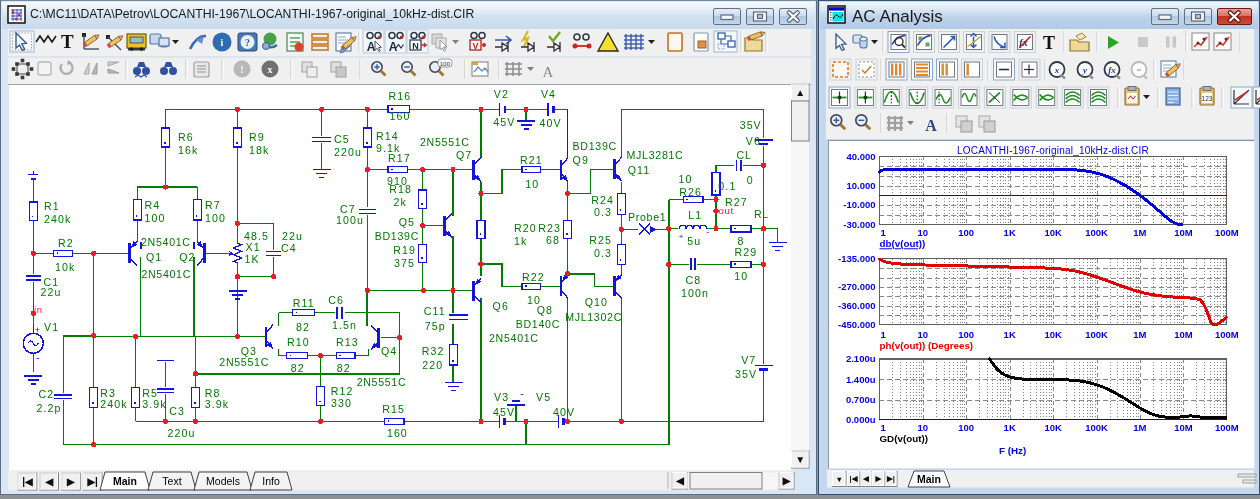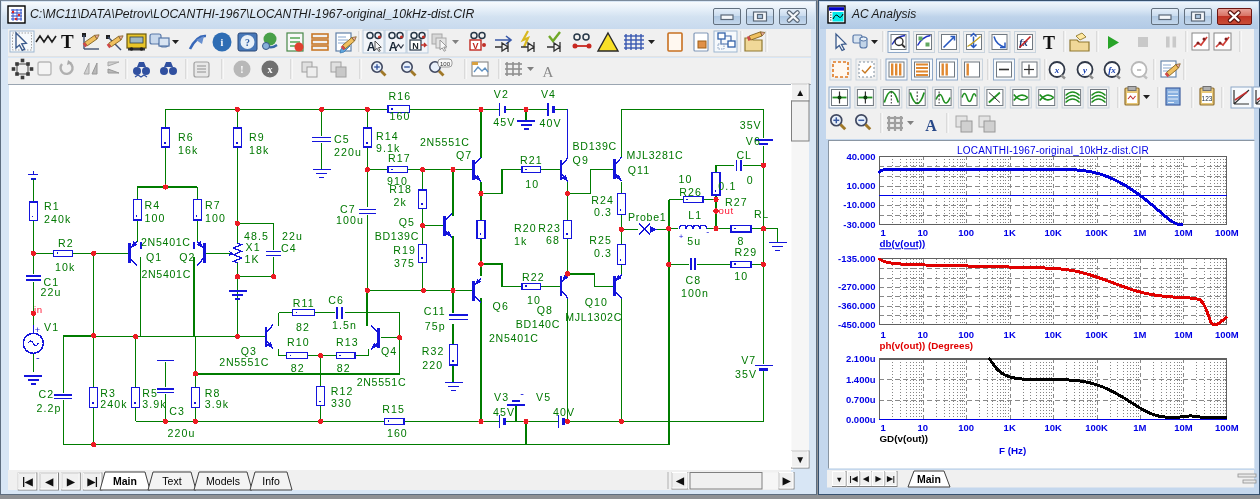--- a/index.html
+++ b/index.html
@@ -2,21 +2,21 @@
 <html><head><meta charset="utf-8"><style>
 * { margin:0; padding:0; box-sizing:border-box; }
 body { width:1260px; height:499px; font-family:"Liberation Sans",sans-serif; overflow:hidden; background:#8F9194; position:relative; }
 .win { position:absolute; top:0; height:495px; }
 #winL { left:0; width:817px; background:#D8E6F5; border:1px solid #5E6E80; border-top-color:#7A8A9C; }
 #winR { left:818px; width:442px; background:#C4D7ED; border:1px solid #36516F; }
 .titleL { position:absolute; left:1px; right:1px; top:1px; height:27px;
   background:linear-gradient(180deg,#F7FAFD 0%,#E4EEF8 30%,#D3E2F1 55%,#C8DAEE 100%); }
 .titleR { position:absolute; left:1px; right:1px; top:1px; height:27px;
   background:linear-gradient(180deg,#F0F6FB 0%,#D8E6F4 30%,#BED3EA 55%,#B2CAE6 100%); }
-.ttext { position:absolute; top:7px; font-size:12.2px; color:#1A1A1A; white-space:nowrap;font-style:italic; }
+.ttext { position:absolute; top:7px; font-size:12.2px; color:#1A1A1A; white-space:nowrap; }
 .tbar { position:absolute; background:#F0F0F0; }
 .canvasL { position:absolute; left:8px; top:84px; width:783.5px; height:385px; background:#FFFFFF; }
 .canvasR { position:absolute; left:827px; top:139px; width:427px; height:329px; background:#FFFFFF; }
 svg { position:absolute; overflow:visible; }
 .btn { position:absolute; width:28px; height:17px; border-radius:2px; border:1px solid #62707F; }
 .btnface { background:linear-gradient(180deg,#E3EDF8 0%,#CADCEF 45%,#AFC8E2 50%,#C4D7EC 100%); }
 .btnred { background:linear-gradient(180deg,#E8A198 0%,#D97365 45%,#C03325 50%,#C94D36 100%); border-color:#6B1612; }
 </style></head>
 <body>
 <div id="winL" class="win">
@@ -549,21 +549,21 @@
       <rect x="885.0" y="471.5" width="11" height="14" fill="none" stroke="#FFFFFF" stroke-width="1"></rect>
       <text x="891.0" y="481.25" font-size="7.5" font-weight="bold" fill="#101010" text-anchor="middle">▶|</text>
     </g>
 <path d="M 908 487 L 914 471 L 944 471 L 950 487 Z" fill="#FFF" stroke="#404040"></path>
 <text x="929" y="483" font-size="10.5" font-weight="bold" fill="#000" text-anchor="middle">Main</text>
 <rect x="1238" y="474" width="18" height="3" fill="#E8E8E8" stroke="#909090" stroke-width="0.8"></rect>
 <rect x="1243" y="480" width="13" height="3" fill="#E8E8E8" stroke="#909090" stroke-width="0.8"></rect>
 </svg>
 
 <div class="ttext" style="left:30px">C:\MC11\DATA\Petrov\LOCANTHI-1967\LOCANTHI-1967-original_10kHz-dist.CIR</div>
-<div class="ttext" style="left:852px;font-size:12px">AC Analysis</div>
+<div class="ttext" style="left:852px;font-size:17px">AC Analysis</div>
 
 <div class="btn btnface" style="left:713px;top:8px"></div>
 <div class="btn btnface" style="left:746px;top:8px"></div>
 <div class="btn btnface" style="left:779px;top:8px"></div>
 <div class="btn btnface" style="left:1151px;top:8px"></div>
 <div class="btn btnface" style="left:1184px;top:8px"></div>
 <div class="btn btnred" style="left:1217px;top:8px;width:35px"></div>
 <svg width="1260" height="499" viewBox="0 0 1260 499" style="left:0;top:0">
 
   <rect x="721" y="15" width="12" height="4.5" fill="#F4F7FA" stroke="#5A6878" stroke-width="1.2"></rect>

